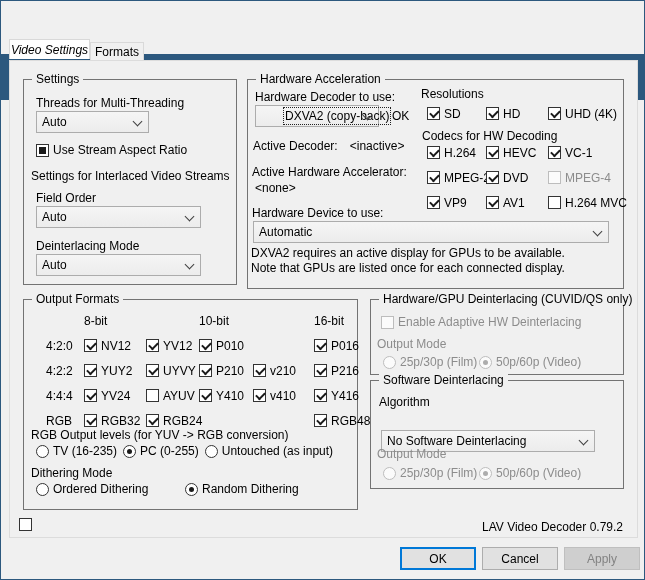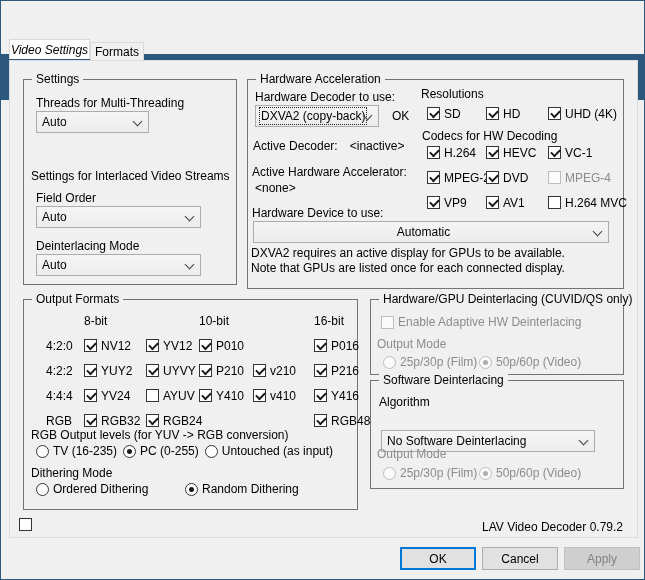--- a/index.html
+++ b/index.html
@@ -39,21 +39,21 @@
   .item.disabled { color:#8C8C8C; }
   .item.disabled .cb, .item.disabled .rb { border-color:#BDBDBD; background:#FBFBFB; }
   .item.disabled .rb.selected::after { background:#ADADAD; }
   .dtext { color:#8C8C8C; }
   
   .select { position:absolute; height:22px; border:1px solid #ACACAC;
     background:linear-gradient(#F5F5F5,#ECECEC); display:flex; align-items:center;
     padding:0 20px 0 5px; white-space:nowrap; }
   .select .chev { position:absolute; right:7px; top:6px; width:7px; height:7px;
     border-right:1.4px solid #404040; border-bottom:1.4px solid #404040; transform:rotate(45deg); }
-  .select.focused .val { outline:1px dotted #212121; outline-offset:1px; }
+  .select.focused .val { outline:1px dotted #212121; outline-offset:1px;margin-left:24px; }
   
   .cbgrid { display:grid; grid-template-columns:59px 62px auto; grid-auto-rows:25px; align-items:center; }
   .ofgrid { display:grid; grid-template-columns:38px 62px 53px 54px 61px 49px; grid-auto-rows:25px; align-items:center; }
   .ofgrid .hdr { font-size:12px; }
   .radgrid2 { display:grid; grid-template-columns:96px auto; align-items:center; }
   .dithgrid { display:grid; grid-template-columns:149px auto; align-items:center; }
   .rgbrow { display:flex; gap:6px; align-items:center; }
   
   .btn { position:absolute; width:76px; height:23px; background:#E1E1E1; border:1px solid #ADADAD;
     display:flex; align-items:center; justify-content:center; }
@@ -84,20 +84,24 @@
 
   <div class="page">
 
     <div class="group" style="left:13px;top:18px;width:214px;height:206px;">
       <span class="gtitle">Settings</span>
       <span class="abs" style="left:12px;top:16px;">Threads for Multi-Threading</span>
       <div class="select" style="left:12px;top:31px;width:113px;">
         <span class="val">Auto</span>
         <span class="chev"></span>
       </div>
+      <label class="item abs" style="left:12px;top:63px;">
+        <span class="cb indeterminate"></span>
+        <span>Use Stream Aspect Ratio</span>
+      </label>
       <span class="abs" style="left:7px;top:89px;">Settings for Interlaced Video Streams</span>
       <span class="abs" style="left:12px;top:111px;">Field Order</span>
       <div class="select" style="left:12px;top:126px;width:165px;">
         <span class="val">Auto</span>
         <span class="chev"></span>
       </div>
       <span class="abs" style="left:12px;top:159px;">Deinterlacing Mode</span>
       <div class="select" style="left:12px;top:174px;width:165px;">
         <span class="val">Auto</span>
         <span class="chev"></span>
@@ -115,21 +119,21 @@
       <span class="abs" style="left:144px;top:29px;">OK</span>
 
       <div class="abs" style="left:5px;top:59px;display:flex;gap:12px;">
         <span>Active Decoder:</span>
         <span>&lt;inactive&gt;</span>
       </div>
       <span class="abs" style="left:4px;top:85px;">Active Hardware Accelerator:</span>
       <span class="abs" style="left:7px;top:101px;">&lt;none&gt;</span>
 
       <span class="abs" style="left:4px;top:126px;">Hardware Device to use:</span>
-      <div class="select" style="left:5px;top:141px;width:356px;justify-content:center;">
+      <div class="select" style="left:5px;top:141px;width:356px;">
         <span class="val">Automatic</span>
         <span class="chev"></span>
       </div>
       <span class="abs" style="left:3px;top:166px;">DXVA2 requires an active display for GPUs to be available.</span>
       <span class="abs" style="left:3px;top:181px;">Note that GPUs are listed once for each connected display.</span>
 
       <span class="abs" style="left:173px;top:7px;">Resolutions</span>
       <div class="cbgrid abs" style="left:179px;top:21px;width:190px;">
         <label class="item">
           <span class="cb checked"></span>

